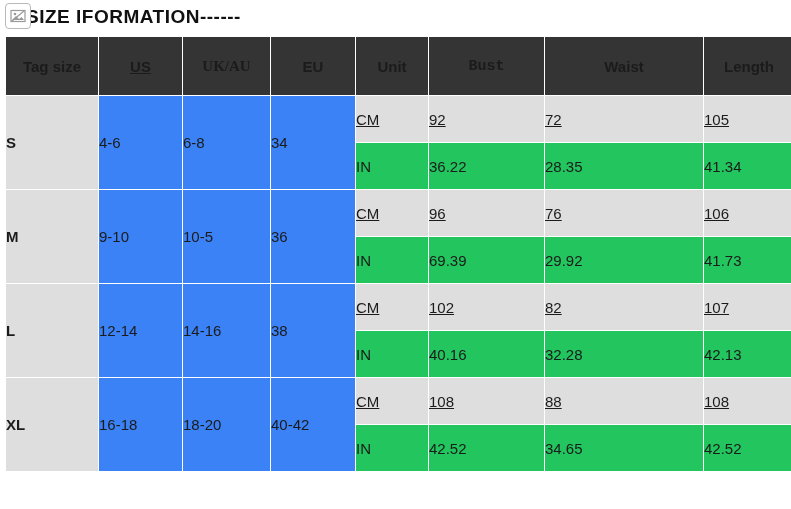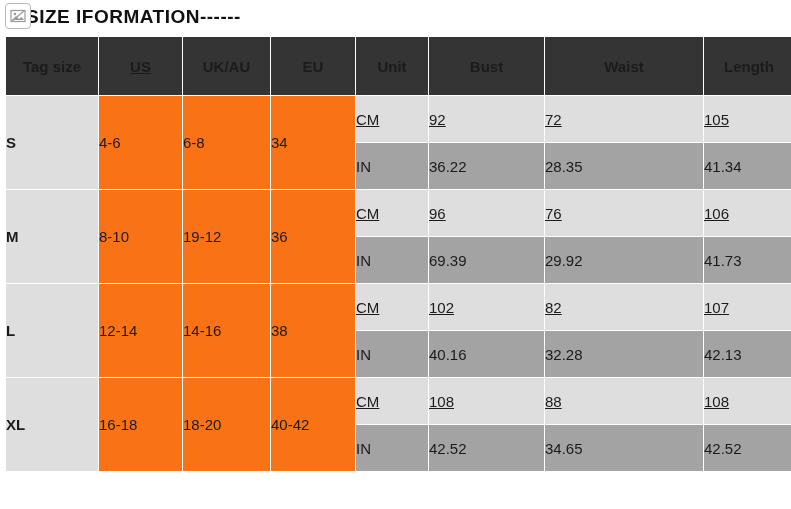--- a/index.html
+++ b/index.html
@@ -80,31 +80,31 @@
     background: #343434;
     color: #ffffff;
     font-weight: bold;
     font-size: 16px;
     height: 58px;
     border: 1px solid #343434;
   }
   
   .c-tag   { width: 92px; }
   .c-us    { width: 83px; text-decoration: underline; }
-  .c-ukau  { width: 87px; }
+  .c-ukau  { width: 87px; font-family: Liberation Serif, serif; }
   .c-eu    { width: 84px; }
   .c-unit  { width: 72px; }
-  .c-bust  { width: 115px; }
+  .c-bust  { width: 115px; font-family: Liberation Mono, monospace; }
   .c-waist { width: 158px; }
   .c-len   { width: 90px; }
 
   td.light  { background: #dedede; text-decoration: underline; }
-  td.dark   { background: #a3a3a3; }
+  td.dark   { background: #22c55e; }
   td.span   { background: #dedede; font-weight: bold; }
-  td.span-plain { background: #f97316; }
+  td.span-plain { background: #3b82f6; }
 
   .row-cell { height: 47px; }
 </style>
 </head>
 <body>
 
 <div class="page">
 
   <div class="img-placeholder">
     <svg width="16" height="16" viewBox="0 0 16 16" aria-hidden="true">
@@ -147,22 +147,22 @@
         </tr>
         <tr class="row-cell">
           <td class="dark">IN</td>
           <td class="dark">36.22</td>
           <td class="dark">28.35</td>
           <td class="dark">41.34</td>
         </tr>
 
         <tr class="row-cell">
           <td class="span" rowspan="2">M</td>
-          <td class="span-plain" rowspan="2">8-10</td>
-          <td class="span-plain" rowspan="2">19-12</td>
+          <td class="span-plain" rowspan="2">9-10</td>
+          <td class="span-plain" rowspan="2">10-5</td>
           <td class="span-plain" rowspan="2">36</td>
           <td class="light">CM</td>
           <td class="light">96</td>
           <td class="light">76</td>
           <td class="light">106</td>
         </tr>
         <tr class="row-cell">
           <td class="dark">IN</td>
           <td class="dark">69.39</td>
           <td class="dark">29.92</td>

